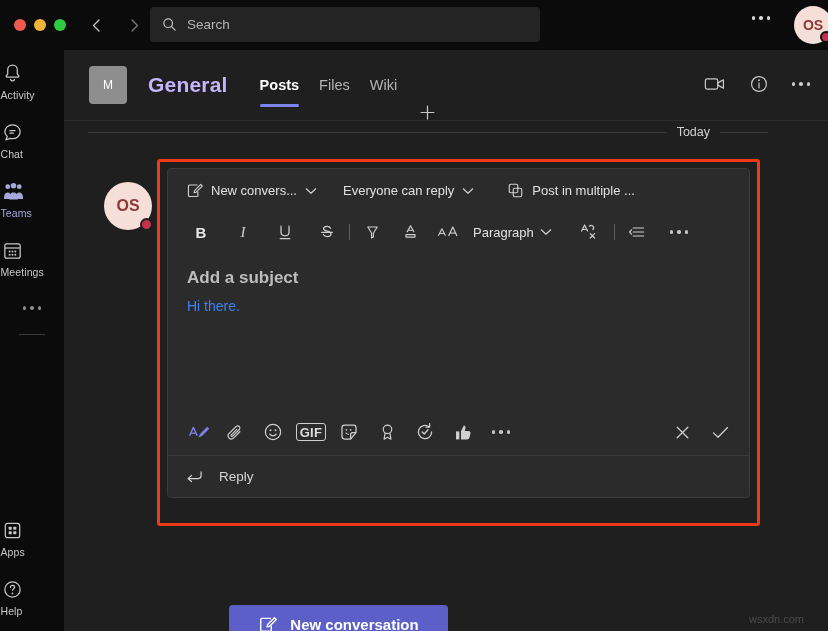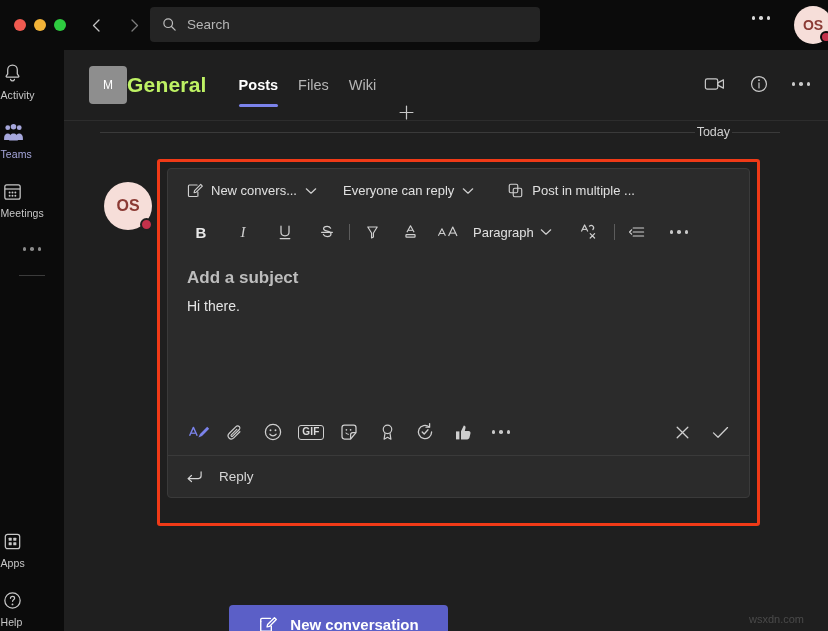--- a/index.html
+++ b/index.html
@@ -98,21 +98,21 @@
     position: relative; height: 71px; width: 764px;
     border-bottom: 1px solid #2d2d2d;
     display: flex; align-items: center; padding-left: 25px;
   }
   .chan-avatar {
     width: 38px; height: 38px; border-radius: 4px;
     background: #8e8e8e; color: #ffffff;
     font-size: 12px; display: flex; align-items: center; justify-content: center;
   }
   .chan-title {
-    color: #bef264;
+    margin-left: 21px; color: #c4b5fd;
     font-size: 21px; font-weight: 700; letter-spacing: .2px;
   }
   .tabs { display: flex; align-items: flex-end; margin-left: 22px; height: 71px; }
   .tab {
     position: relative; height: 71px; padding: 0 10px;
     display: flex; align-items: center; color: #b5b5b5; font-size: 14.5px;
   }
   .tab.active { color: #ffffff; font-weight: 600; }
   .tab.active::after {
     content: ""; position: absolute; left: 10px; right: 10px; bottom: 14px;
@@ -121,22 +121,22 @@
   .tab-plus { margin-left: 12px; color: #c9c9c9; display: flex; align-items: center; }
   .chan-actions {
     position: absolute; right: 18px; top: 24px;
     display: flex; align-items: center; gap: 23px; color: #c9c9c9;
   }
   .mini-ellipsis { display: flex; gap: 4px; align-items: center; }
   .mini-ellipsis i { width: 3.5px; height: 3.5px; border-radius: 50%; background: #c9c9c9; display: block; }
 
   
   .today-row {
-    position: absolute; left: 36px; top: 75px; width: 680px;
-    display: flex; align-items: center; gap: 2px;
+    position: absolute; left: 24px; top: 75px; width: 680px;
+    display: flex; align-items: center; gap: 10px;
   }
   .today-line { flex: 1; height: 1px; background: #3a3a3a; }
   .today-label { color: #d0d0d0; font-size: 12.5px; }
   .today-line.short { flex: 0 0 48px; }
 
   
   .annot {
     position: absolute; left: 93px; top: 109px;
     width: 603px; height: 367px;
     border: 3px solid #f03a17; border-radius: 3px;
@@ -178,34 +178,34 @@
   .fmt-i { font-style: italic; font-size: 15px; font-family: "Liberation Serif", serif; color: #cfcfcf; }
   .vsep { width: 1px; height: 16px; background: #5c5c5c; margin: 0 7px; }
   .para-label { font-size: 13px; color: #e0e0e0; margin-left: 10px; margin-right: 6px; }
 
   .subject {
     margin: 16px 0 0 19px;
     color: #bdbdbd; font-size: 17px; font-weight: 700;
   }
   .body-text {
     margin: 10px 0 0 19px;
-    color: #e5e5e5; font-size: 14px;
+    color: #3b82f6; font-size: 14px;
   }
 
   .action-bar {
     margin-top: auto;
     height: 46px; display: flex; align-items: center;
     padding: 0 18px; color: #cfcfcf;
   }
   .act { width: 38px; display: flex; align-items: center; justify-content: center; }
   .act.first { width: 34px; margin-left: -4px; }
   .act-right { margin-left: auto; display: flex; align-items: center; gap: 18px; }
   .gifbox {
     border: 1.6px solid #cfcfcf; border-radius: 3px;
-    font-size: 10px; font-weight: 700; letter-spacing: .3px;
+    font-size: 13px; font-weight: 700; letter-spacing: .3px;
     padding: 1.5px 3px; color: #dcdcdc; line-height: 1;
   }
 
   .reply-bar {
     height: 42px; border-top: 1px solid #3a3a3a;
     display: flex; align-items: center; padding-left: 18px; gap: 16px;
     color: #d6d6d6; font-size: 13.5px;
   }
 
   
@@ -276,20 +276,29 @@
     <div class="rail-item">
       <span>
         <svg width="23" height="23" viewBox="0 0 24 24">
             <path d="M12 3.2c-3 0-5 2.2-5 5v4.2l-1.6 2.4c-.2.4.1.9.6.9h12c.5 0 .8-.5.6-.9L17 12.4V8.2c0-2.8-2-5-5-5z" fill="none" stroke="#c8c8c8" stroke-width="1.3" stroke-linejoin="round"></path>
             <path d="M10 18.2c.3.9 1.1 1.5 2 1.5s1.7-.6 2-1.5" fill="none" stroke="#c8c8c8" stroke-width="1.3" stroke-linecap="round"></path>
           </svg>
       </span>
       <span class="rail-label">Activity</span>
     </div>
 
+    <div class="rail-item">
+      <span>
+        <svg width="23" height="23" viewBox="0 0 24 24">
+            <path d="M20 11.3c0 4-3.6 7.2-8 7.2-.9 0-1.8-.1-2.6-.4l-4.3 1.6 1.4-3.6C5.1 14.8 4 13.2 4 11.3 4 7.3 7.6 4 12 4s8 3.3 8 7.3z" fill="none" stroke="#c8c8c8" stroke-width="1.3" stroke-linejoin="round"></path>
+            <path d="M9.3 10h5.4M9.3 12.7h3.6" stroke="#c8c8c8" stroke-width="1.2" stroke-linecap="round"></path>
+          </svg>
+      </span>
+      <span class="rail-label">Chat</span>
+    </div>
 
     <div class="rail-item active">
       <span>
         <svg width="25" height="23" viewBox="0 0 26 24">
           <circle cx="7" cy="7" r="2.5" fill="#a6a7dc"></circle>
           <circle cx="13" cy="6" r="2.9" fill="#a6a7dc"></circle>
           <circle cx="19" cy="7" r="2.5" fill="#a6a7dc"></circle>
           <path d="M3.2 17.5c0-2.6 1.7-4.5 3.8-4.5s3.8 1.9 3.8 4.5v2.2H3.2z" fill="#a6a7dc"></path>
           <path d="M15.2 17.5c0-2.6 1.7-4.5 3.8-4.5s3.8 1.9 3.8 4.5v2.2h-7.6z" fill="#a6a7dc"></path>
           <path d="M8.5 18.2c0-3 2-5.2 4.5-5.2s4.5 2.2 4.5 5.2v2.2h-9z" fill="#a6a7dc"></path>
@@ -327,21 +336,21 @@
           <svg width="23" height="23" viewBox="0 0 24 24">
               <rect x="4.5" y="4.5" width="15" height="15" rx="2.4" fill="none" stroke="#c8c8c8" stroke-width="1.3"></rect>
               <rect x="8" y="8" width="3.2" height="3.2" rx=".6" fill="#c8c8c8"></rect>
               <rect x="12.8" y="8" width="3.2" height="3.2" rx=".6" fill="#c8c8c8"></rect>
               <rect x="8" y="12.8" width="3.2" height="3.2" rx=".6" fill="#c8c8c8"></rect>
               <rect x="12.8" y="12.8" width="3.2" height="3.2" rx=".6" fill="#c8c8c8"></rect>
             </svg>
         </span>
         <span class="rail-label">Apps</span>
       </div>
-      <div class="rail-item" style="padding-bottom:3px">
+      <div class="rail-item" style="padding-bottom:14px">
         <span>
           <svg width="23" height="23" viewBox="0 0 24 24">
               <circle cx="12" cy="12" r="8" fill="none" stroke="#c8c8c8" stroke-width="1.3"></circle>
               <path d="M9.9 9.7c0-1.2 1-2 2.2-2s2.1.8 2.1 1.9c0 1.6-2.1 1.6-2.1 3.2" fill="none" stroke="#c8c8c8" stroke-width="1.3" stroke-linecap="round"></path>
               <circle cx="12" cy="16.1" r=".95" fill="#c8c8c8"></circle>
             </svg>
         </span>
         <span class="rail-label">Help</span>
       </div>
     </div>

